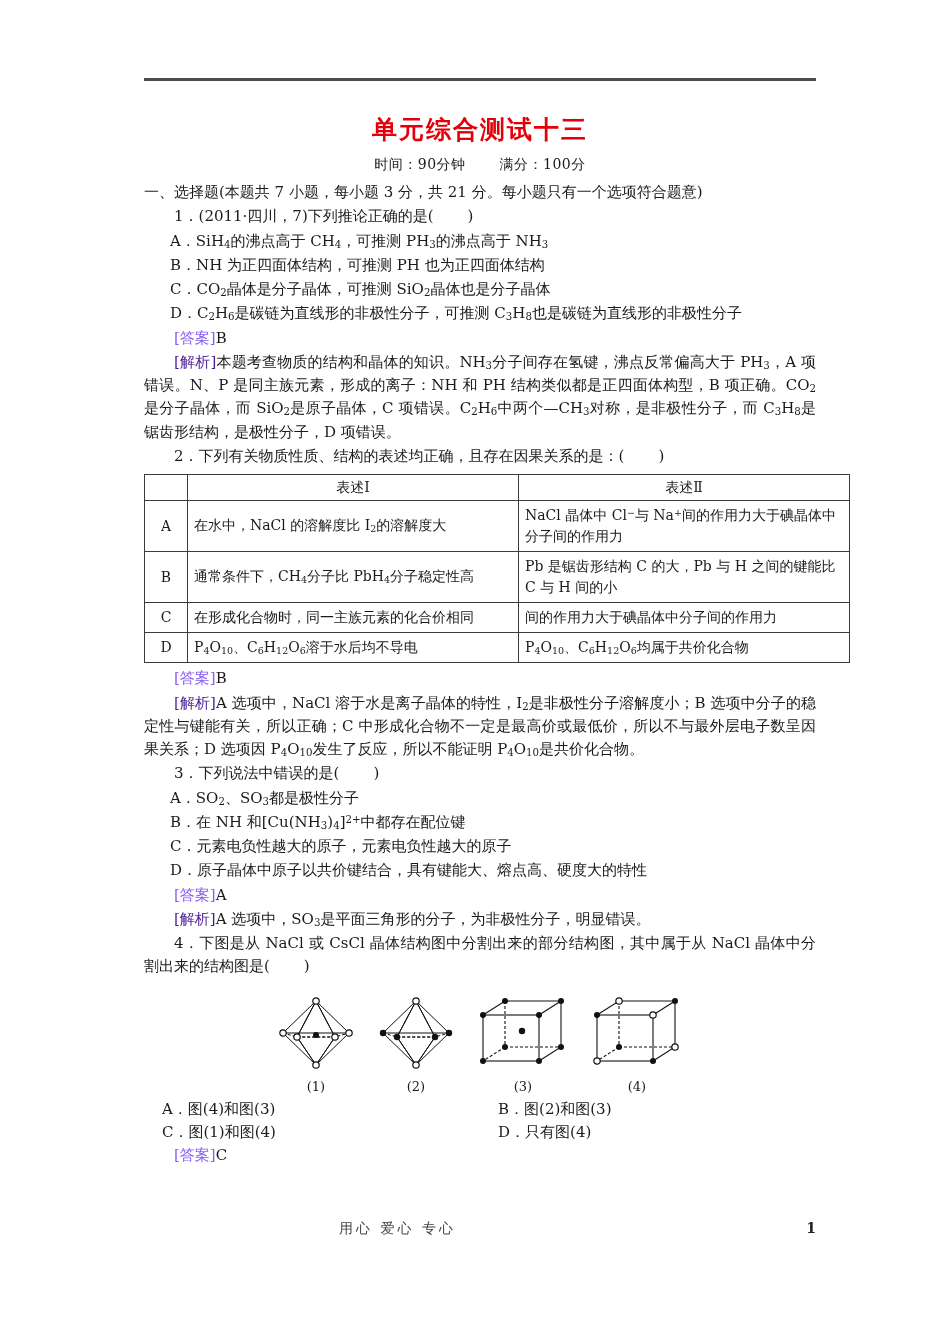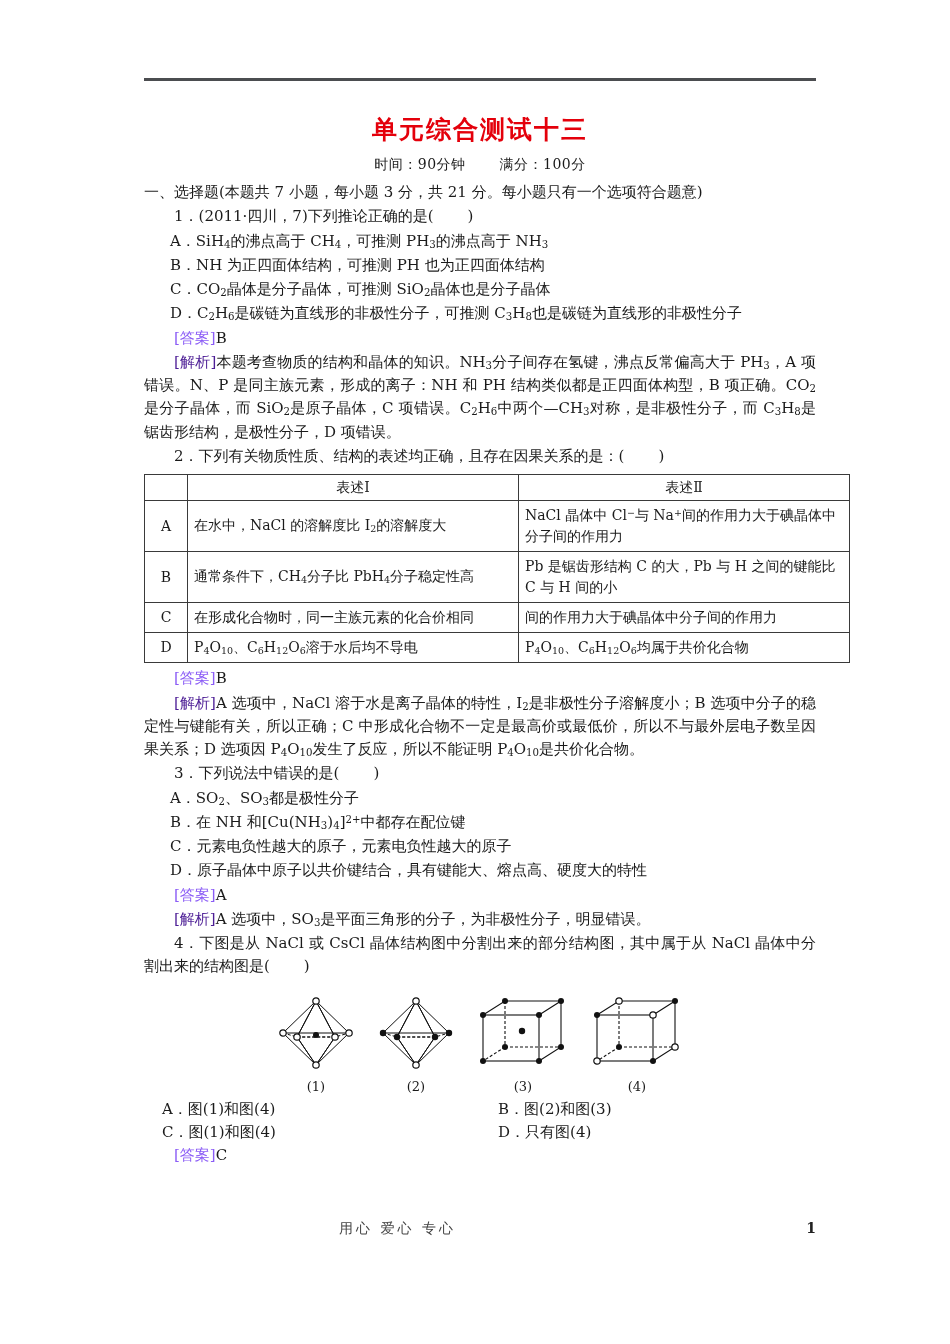--- a/index.html
+++ b/index.html
@@ -287,21 +287,21 @@
           <circle cx="88" cy="8" r="3" fill="#111"></circle>
           <circle cx="32" cy="54" r="3" fill="#111"></circle>
           <circle cx="88" cy="54" r="3.2" fill="#fff" stroke="#111" stroke-width="1.2"></circle>
         </svg>
         <div class="fig-caption">(4)</div>
       </div>
 
     </div>
 
     <div class="two-col">
-      <div>A．图(1)和图(4)</div>
+      <div>A．图(4)和图(3)</div>
       <div>B．图(2)和图(3)</div>
     </div>
     <div class="two-col">
       <div>C．图(1)和图(4)</div>
       <div>D．只有图(4)</div>
     </div>
 
     <p class="indent"><span class="tag-answer">[答案]</span><span>C</span></p>
 
   </div>

